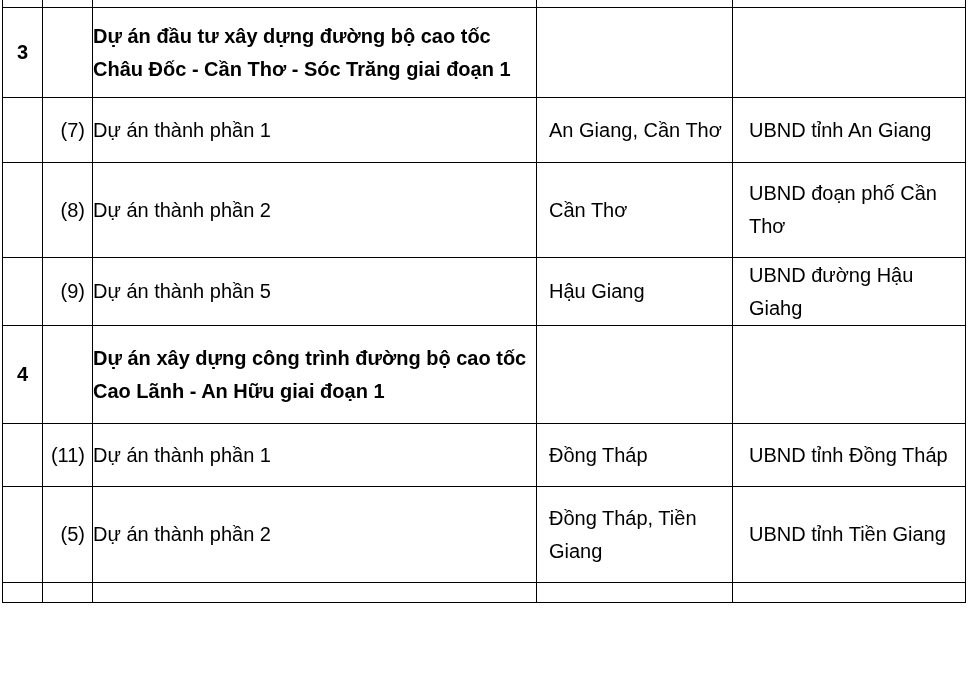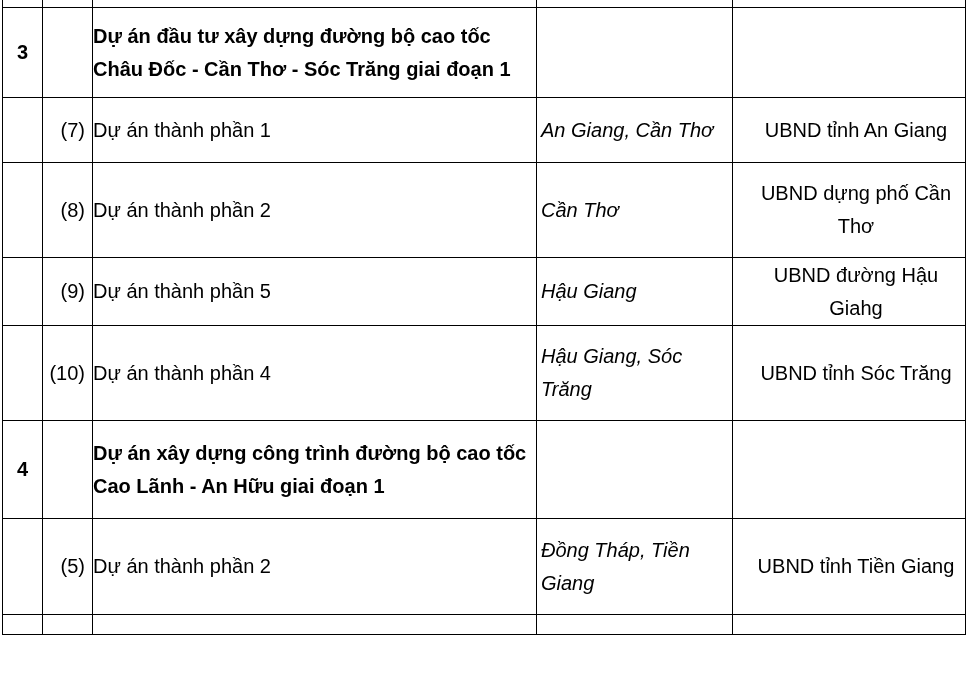--- a/index.html
+++ b/index.html
@@ -24,22 +24,22 @@
   }
   table.doc-table td {
     border: 1px solid #000000;
     vertical-align: middle;
     line-height: 33px;
     overflow: hidden;
   }
   td.c1 { text-align: center; font-weight: bold; }
   td.c2 { text-align: right; padding-right: 7px; }
   td.c3 { padding-right: 2px; }
-  td.c4 { padding-left: 4px; padding-right: 2px; font-style: italic; }
-  td.c5 { padding-left: 16px; padding-right: 2px; text-align: center; }
+  td.c4 { padding-left: 12px; padding-right: 2px; }
+  td.c5 { padding-left: 16px; padding-right: 2px; }
   tr.group td.c3 { font-weight: bold; }
 </style>
 </head>
 <body>
 
 <div class="page">
   <table class="doc-table">
     <colgroup>
       <col style="width:40px">
       <col style="width:50px">
@@ -70,47 +70,47 @@
         <td class="c3">Dự án thành phần 1</td>
         <td class="c4">An Giang, Cần Thơ</td>
         <td class="c5">UBND tỉnh An Giang</td>
       </tr>
 
       <tr style="height:95px">
         <td class="c1"></td>
         <td class="c2">(8)</td>
         <td class="c3">Dự án thành phần 2</td>
         <td class="c4">Cần Thơ</td>
-        <td class="c5">UBND dựng phố Cần Thơ</td>
+        <td class="c5">UBND đoạn phố Cần Thơ</td>
       </tr>
 
       <tr style="height:68px">
         <td class="c1"></td>
         <td class="c2">(9)</td>
         <td class="c3">Dự án thành phần 5</td>
         <td class="c4">Hậu Giang</td>
         <td class="c5">UBND đường Hậu Giahg</td>
       </tr>
 
-      <tr style="height:95px">
-        <td class="c1"></td>
-        <td class="c2">(10)</td>
-        <td class="c3">Dự án thành phần 4</td>
-        <td class="c4">Hậu Giang, Sóc Trăng</td>
-        <td class="c5">UBND tỉnh Sóc Trăng</td>
-      </tr>
 
       <tr class="group" style="height:98px">
         <td class="c1">4</td>
         <td class="c2"></td>
         <td class="c3">Dự án xây dựng công trình đường bộ cao tốc Cao Lãnh - An Hữu giai đoạn 1</td>
         <td class="c4"></td>
         <td class="c5"></td>
       </tr>
 
+      <tr style="height:63px">
+        <td class="c1"></td>
+        <td class="c2">(11)</td>
+        <td class="c3">Dự án thành phần 1</td>
+        <td class="c4">Đồng Tháp</td>
+        <td class="c5">UBND tỉnh Đồng Tháp</td>
+      </tr>
 
       <tr style="height:96px">
         <td class="c1"></td>
         <td class="c2">(5)</td>
         <td class="c3">Dự án thành phần 2</td>
         <td class="c4">Đồng Tháp, Tiền Giang</td>
         <td class="c5">UBND tỉnh Tiền Giang</td>
       </tr>
 
       <tr style="height:20px">

